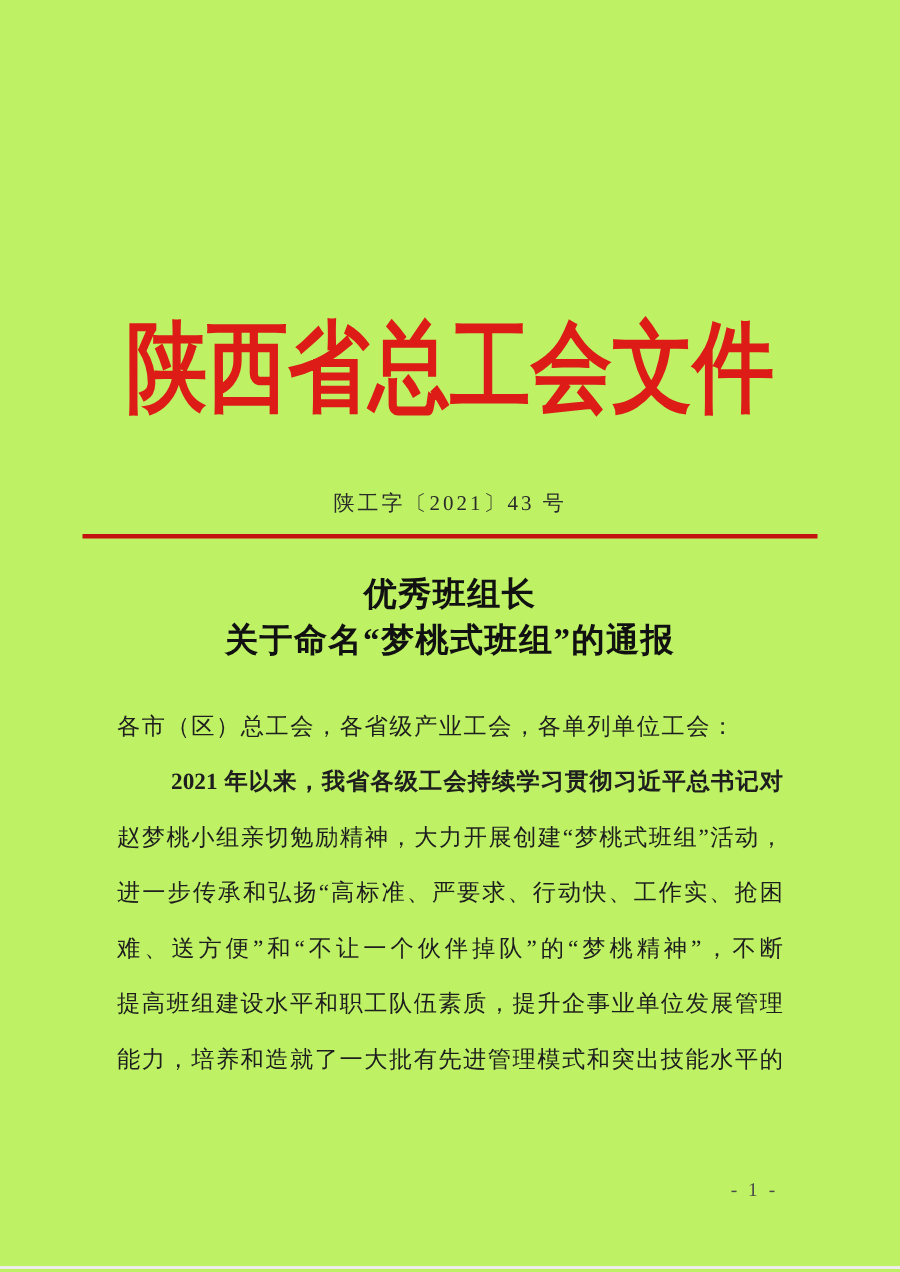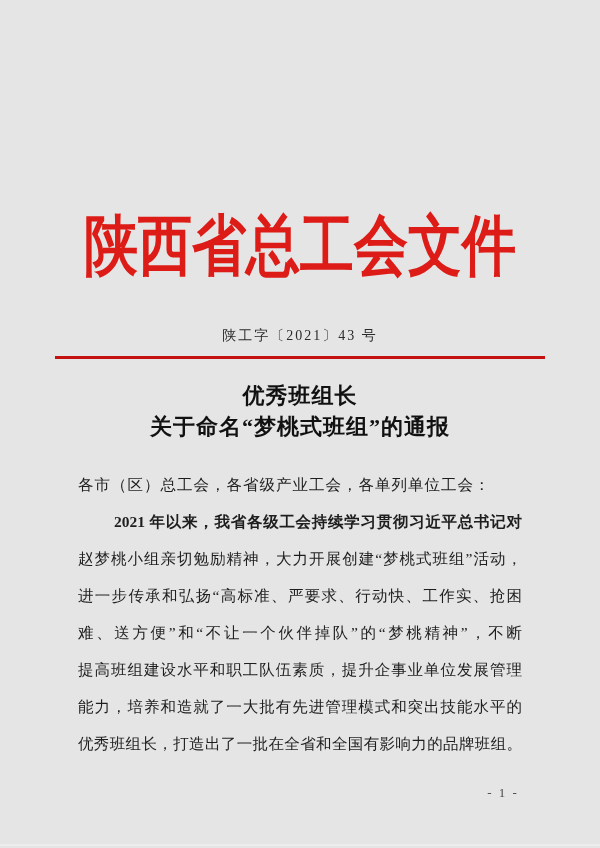--- a/index.html
+++ b/index.html
@@ -6,21 +6,21 @@
   html, body { background: #ffffff; }
   body {
     width: 600px; height: 848px;
     font-family: "Liberation Serif", "DejaVu Serif", serif;
     color: #1c1c1c;
     overflow: hidden;
   }
   .page {
     position: relative;
     width: 600px; height: 848px;
-    background: #e5e5e5;
+    background: #bef264;
   }
   
   .letterhead {
     position: absolute;
     top: 198px; left: 0; width: 100%;
     text-align: center;
     font-size: 54px;
     font-weight: bold;
     color: #dd1c17;
     line-height: 78px;
@@ -113,20 +113,19 @@
   </div>
 
   <div class="body-block">
     <div class="body-line salutation">各市（区）总工会，各省级产业工会，各单列单位工会：</div>
     <div class="body-line fill indent-first">2021 年以来，我省各级工会持续学习贯彻习近平总书记对</div>
     <div class="body-line fill">赵梦桃小组亲切勉励精神，大力开展创建“梦桃式班组”活动，</div>
     <div class="body-line fill">进一步传承和弘扬“高标准、严要求、行动快、工作实、抢困</div>
     <div class="body-line fill">难、送方便”和“不让一个伙伴掉队”的“梦桃精神”，不断</div>
     <div class="body-line fill">提高班组建设水平和职工队伍素质，提升企事业单位发展管理</div>
     <div class="body-line fill">能力，培养和造就了一大批有先进管理模式和突出技能水平的</div>
-    <div class="body-line fill">优秀班组长，打造出了一批在全省和全国有影响力的品牌班组。</div>
   </div>
 
   <div class="page-number">- 1 -</div>
 
   <div class="scan-edge"></div>
 
 </div>
 
 </body></html>

